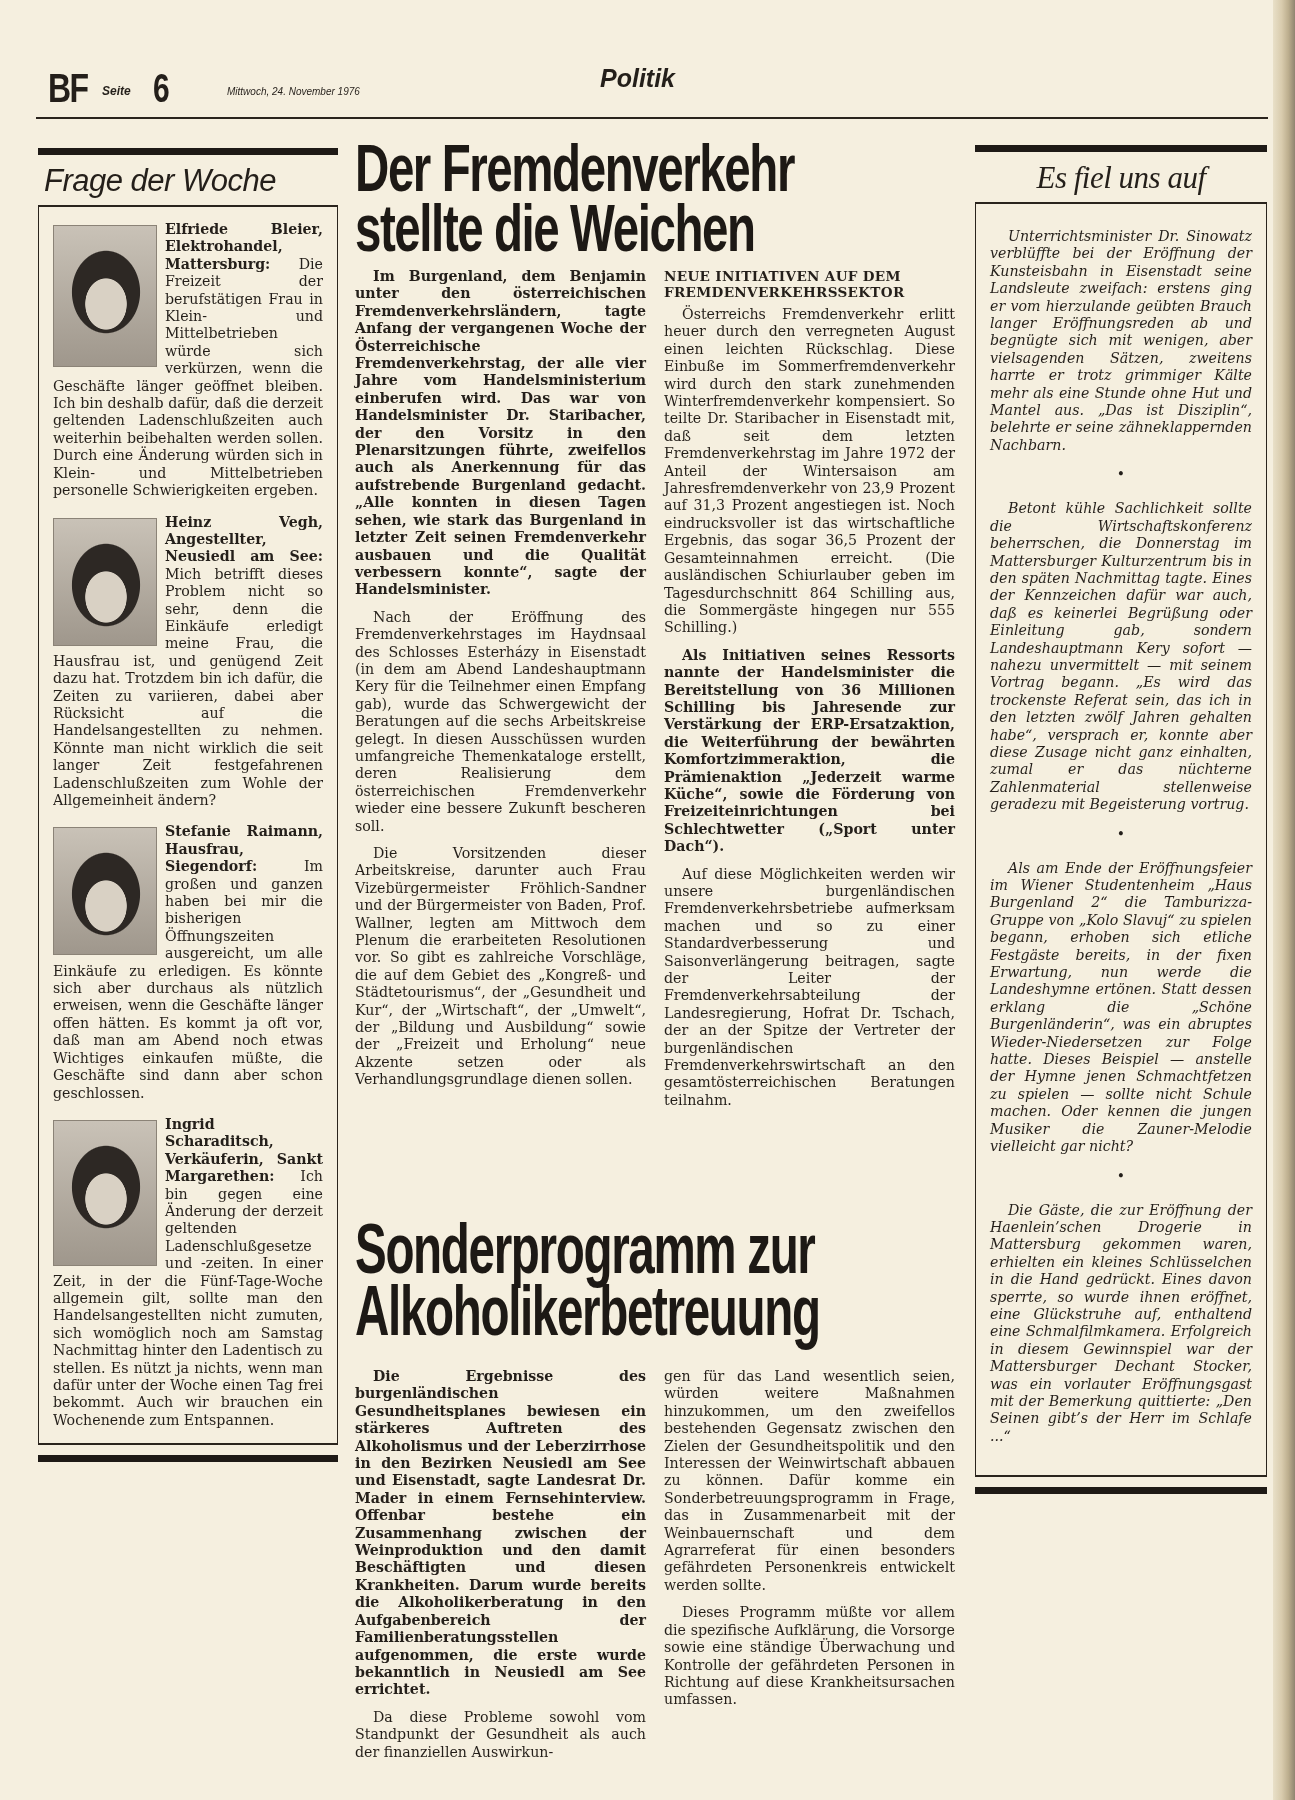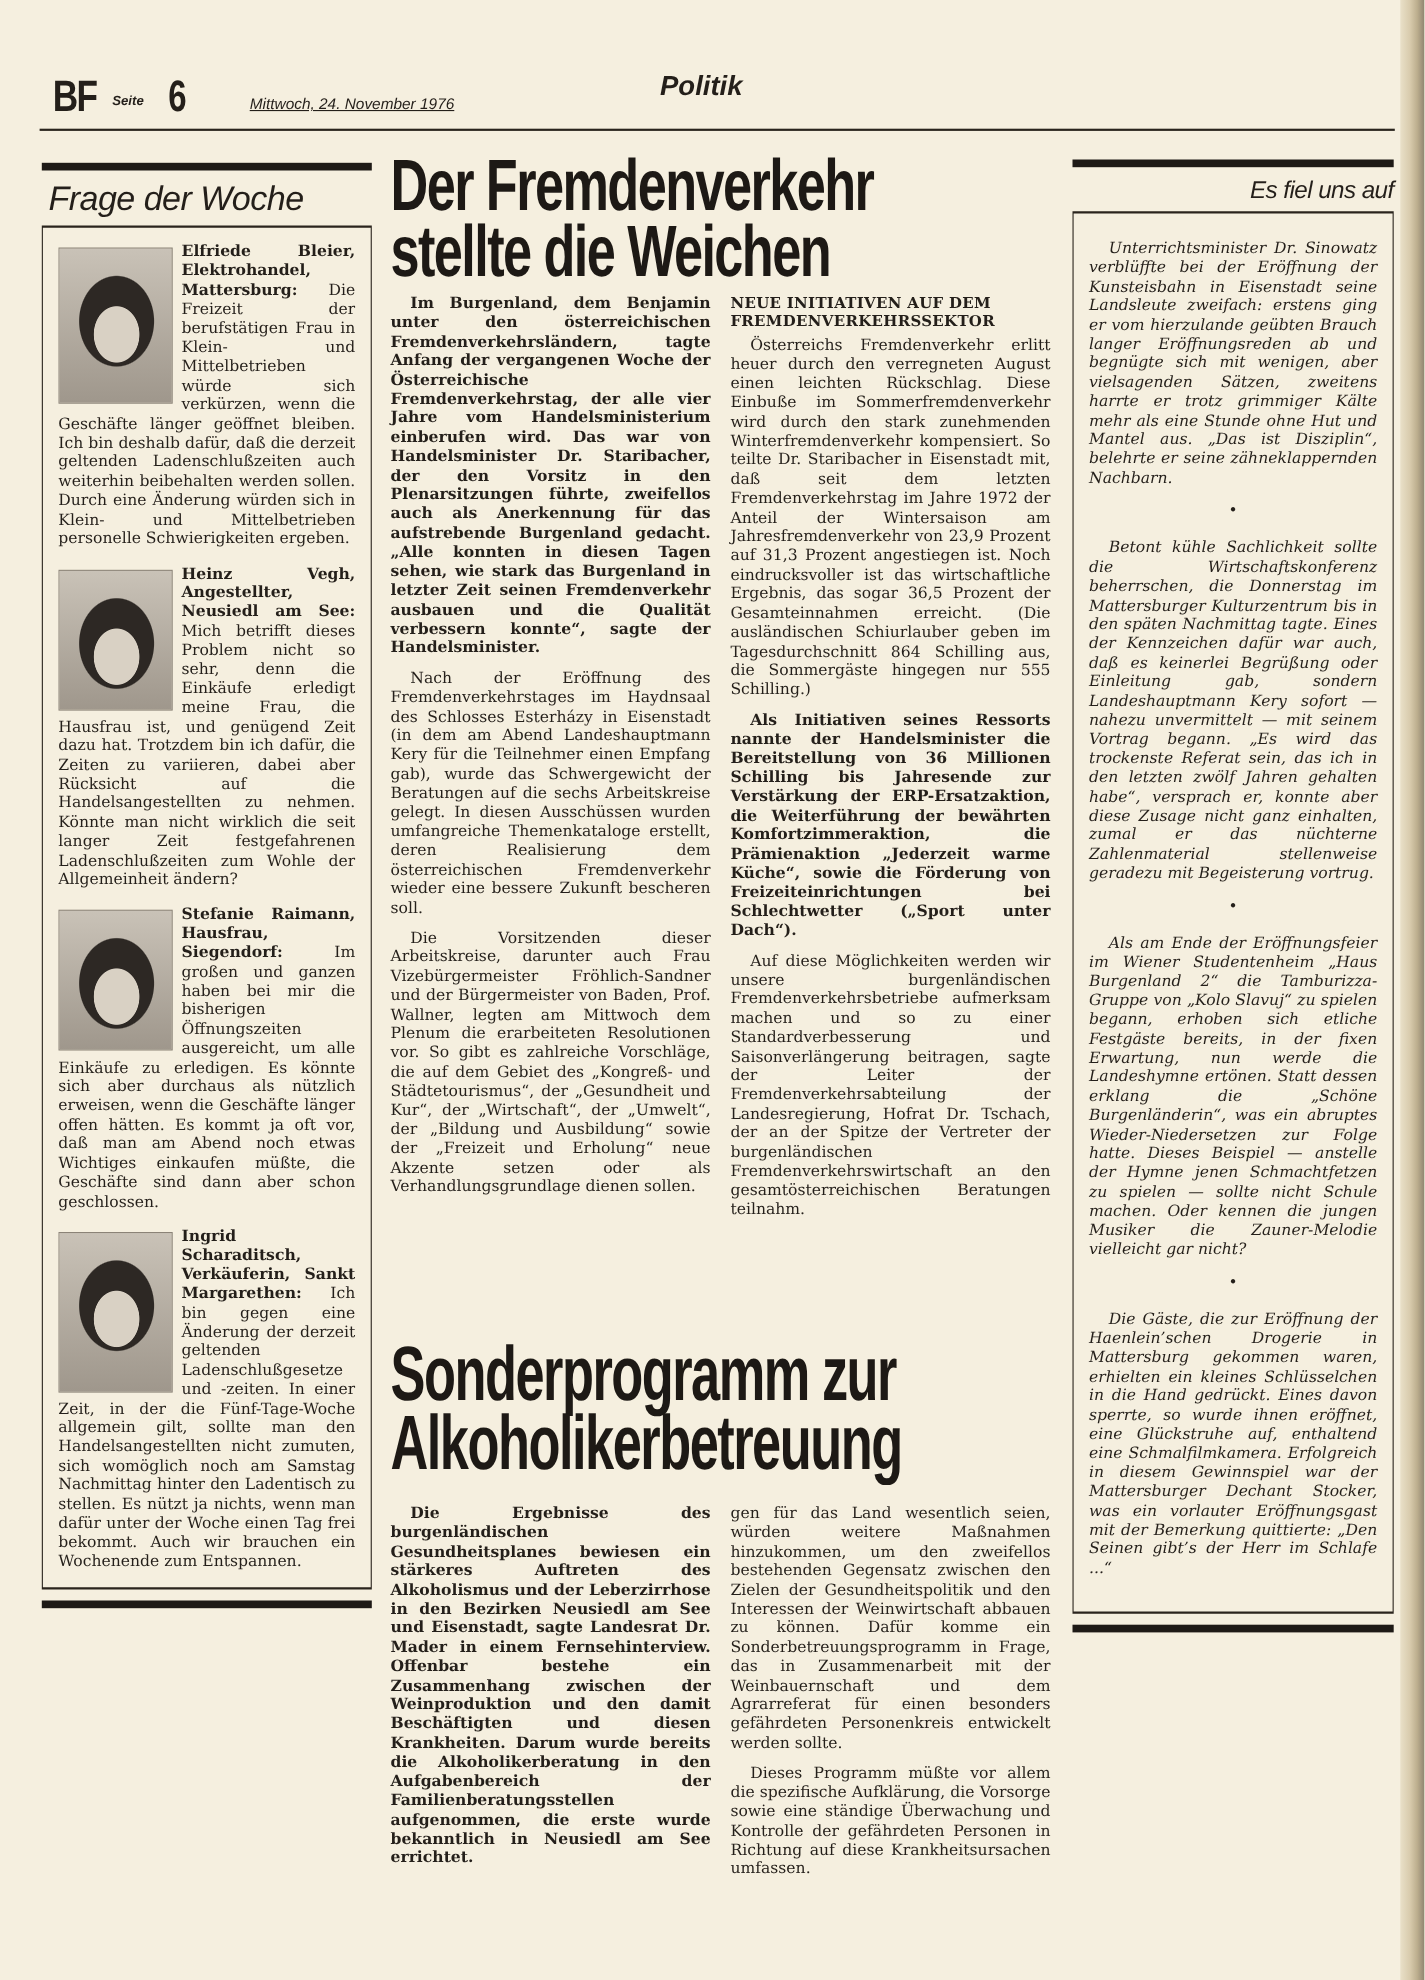--- a/index.html
+++ b/index.html
@@ -28,21 +28,21 @@
       position: absolute; left: 62px; top: 22px;
       font-family: "Liberation Sans", sans-serif; font-style: italic; font-weight: bold; font-size: 12px;
     }
     .mast-num {
       position: absolute; left: 113px; top: 4px;
       font-family: "Liberation Sans", sans-serif; font-weight: bold; font-size: 40px;
       transform: scaleX(0.75); transform-origin: left;
     }
     .mast-date {
       position: absolute; left: 187px; top: 24px;
-      font-family: "Liberation Sans", sans-serif; font-style: italic; font-size: 14px; text-decoration: underline;
+      font-family: "Liberation Sans", sans-serif; font-style: italic; font-size: 10px;
     }
     .mast-section {
       position: absolute; left: 560px; top: 2px;
       font-family: "Liberation Sans", sans-serif; font-style: italic; font-weight: bold; font-size: 25px;
     }
     .mast-rule {
       position: absolute; left: 36px; top: 117px; width: 1232px; height: 2px; background: #2a241d;
     }
 
     
@@ -162,32 +162,33 @@
   </article>
 
   <article style="position:absolute; top:1080px; left:0; width:600px;">
     <div class="headline" style="font-size:70px; line-height:62px; transform:scaleX(0.68);">
       <div>Sonderprogramm zur</div>
       <div>Alkoholikerbetreuung</div>
     </div>
     <div class="two-col" style="margin-top:26px">
       <div>
         <p class="body-txt body-bold para">Die Ergebnisse des burgenländischen Gesundheitsplanes bewiesen ein stärkeres Auftreten des Alkoholismus und der Leberzirrhose in den Bezirken Neusiedl am See und Eisenstadt, sagte Landesrat Dr. Mader in einem Fernsehinterview. Offenbar bestehe ein Zusammenhang zwischen der Weinproduktion und den damit Beschäftigten und diesen Krankheiten. Darum wurde bereits die Alkoholikerberatung in den Aufgabenbereich der Familienberatungsstellen aufgenommen, die erste wurde bekanntlich in Neusiedl am See errichtet.</p>
+        <p class="body-txt para">Da diese Probleme sowohl vom Standpunkt der Gesundheit als auch der finanziellen Auswirkun-</p>
       </div>
       <div>
         <p class="body-txt para" style="text-indent:0">gen für das Land wesentlich seien, würden weitere Maßnahmen hinzukommen, um den zweifellos bestehenden Gegensatz zwischen den Zielen der Gesundheitspolitik und den Interessen der Weinwirtschaft abbauen zu können. Dafür komme ein Sonderbetreuungsprogramm in Frage, das in Zusammenarbeit mit der Weinbauernschaft und dem Agrarreferat für einen besonders gefährdeten Personenkreis entwickelt werden sollte.</p>
         <p class="body-txt para">Dieses Programm müßte vor allem die spezifische Aufklärung, die Vorsorge sowie eine ständige Überwachung und Kontrolle der gefährdeten Personen in Richtung auf diese Krankheitsursachen umfassen.</p>
       </div>
     </div>
   </article>
 </div>
 
 <div class="col-right">
   <div class="thick-bar"></div>
-  <div class="col-kicker" style="text-align:right; padding-left:0; font-size:22px;">Es fiel uns auf</div>
+  <div class="col-kicker" style="text-align:center; padding-left:0; font-size:31px;font-family:Liberation Serif, serif;">Es fiel uns auf</div>
   <div class="box" style="padding:24px 14px 20px 14px;">
     <p class="body-txt italic-txt para">Unterrichtsminister Dr. Sinowatz verblüffte bei der Eröffnung der Kunsteisbahn in Eisenstadt seine Landsleute zweifach: erstens ging er vom hierzulande geübten Brauch langer Eröffnungsreden ab und begnügte sich mit wenigen, aber vielsagenden Sätzen, zweitens harrte er trotz grimmiger Kälte mehr als eine Stunde ohne Hut und Mantel aus. „Das ist Disziplin“, belehrte er seine zähneklappernden Nachbarn.</p>
     <div class="star">•</div>
     <p class="body-txt italic-txt para">Betont kühle Sachlichkeit sollte die Wirtschaftskonferenz beherrschen, die Donnerstag im Mattersburger Kulturzentrum bis in den späten Nachmittag tagte. Eines der Kennzeichen dafür war auch, daß es keinerlei Begrüßung oder Einleitung gab, sondern Landeshauptmann Kery sofort — nahezu unvermittelt — mit seinem Vortrag begann. „Es wird das trockenste Referat sein, das ich in den letzten zwölf Jahren gehalten habe“, versprach er, konnte aber diese Zusage nicht ganz einhalten, zumal er das nüchterne Zahlenmaterial stellenweise geradezu mit Begeisterung vortrug.</p>
     <div class="star">•</div>
     <p class="body-txt italic-txt para">Als am Ende der Eröffnungsfeier im Wiener Studentenheim „Haus Burgenland 2“ die Tamburizza-Gruppe von „Kolo Slavuj“ zu spielen begann, erhoben sich etliche Festgäste bereits, in der fixen Erwartung, nun werde die Landeshymne ertönen. Statt dessen erklang die „Schöne Burgenländerin“, was ein abruptes Wieder-Niedersetzen zur Folge hatte. Dieses Beispiel — anstelle der Hymne jenen Schmachtfetzen zu spielen — sollte nicht Schule machen. Oder kennen die jungen Musiker die Zauner-Melodie vielleicht gar nicht?</p>
     <div class="star">•</div>
     <p class="body-txt italic-txt para">Die Gäste, die zur Eröffnung der Haenlein’schen Drogerie in Mattersburg gekommen waren, erhielten ein kleines Schlüsselchen in die Hand gedrückt. Eines davon sperrte, so wurde ihnen eröffnet, eine Glückstruhe auf, enthaltend eine Schmalfilmkamera. Erfolgreich in diesem Gewinnspiel war der Mattersburger Dechant Stocker, was ein vorlauter Eröffnungsgast mit der Bemerkung quittierte: „Den Seinen gibt’s der Herr im Schlafe ...“</p>
   </div>
   <div class="bottom-bar"></div>

